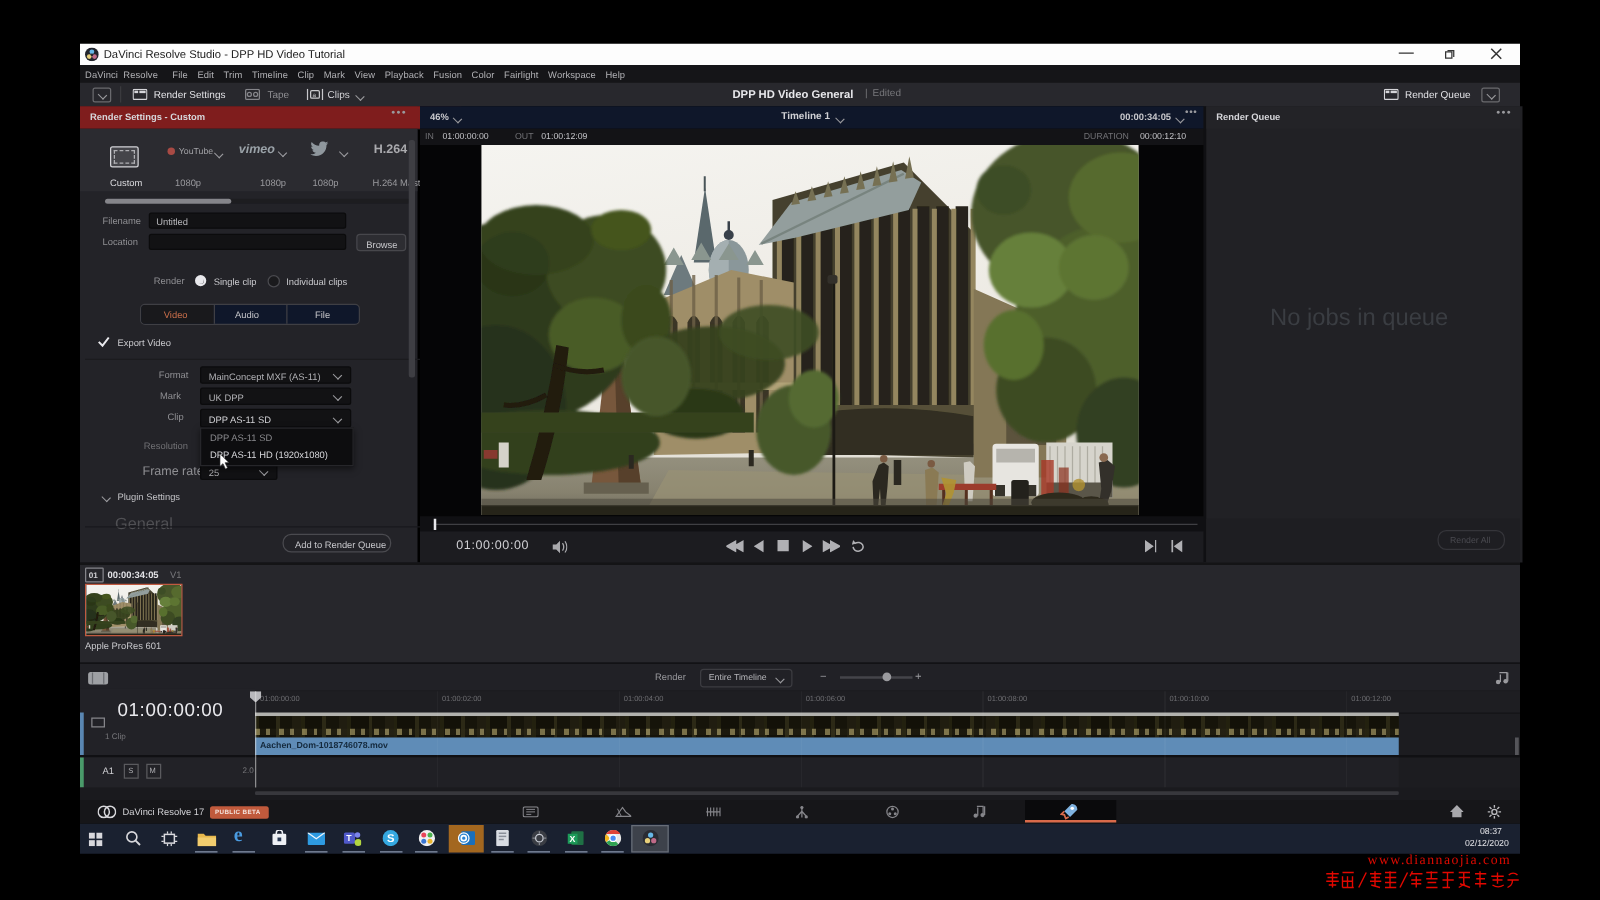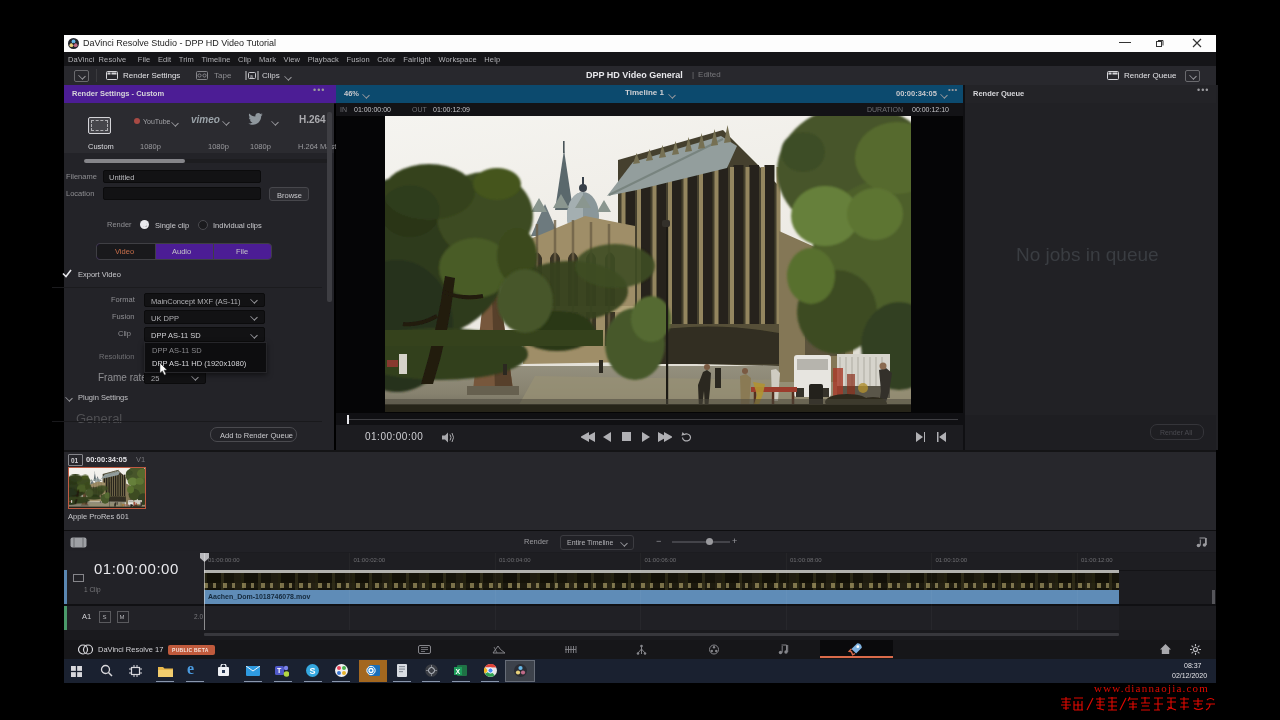--- a/index.html
+++ b/index.html
@@ -219,21 +219,21 @@
         <rect x=".5" y=".5" width="11" height="8" rx="1" fill="none" stroke="#d6d6da"></rect>
         <rect x="1.5" y="1.5" width="3" height="2" fill="#d6d6da"></rect>
         <rect x="5.5" y="1.5" width="5" height="2" fill="#d6d6da"></rect>
       </svg>
  <div class="t" style="left:1060px;top:5.5px;font-size:8px;color:#e2e2e6">Render Queue</div>
  <div class="t" style="left:1121px;top:4px;width:13px;height:10px;border:1px solid #6a6a6e;border-radius:2px"></div>
       <i class="chev a" style="left:1126px;top:7px"></i>
 </div>
 
 <div class="a" style="left:64px;top:85px;width:270px;height:365px;background:#232328">
- <div class="a" style="left:0;top:0;width:305px;height:18px;background:#4c1d95;border-bottom:1px solid #121214">
+ <div class="a" style="left:0;top:0;width:305px;height:18px;background:#7f1d1d;border-bottom:1px solid #121214">
   <div class="t" style="left:8px;top:5px;font-size:7.5px;font-weight:bold;color:#d6d6da">Render Settings - Custom</div>
   <div class="t" style="left:249px;top:1px;font-size:9px;color:#9a9a9e;letter-spacing:1px">•••</div>
  </div>
  <div class="a" style="left:0;top:18px;width:270px;height:50px;background:#2b2b30"></div>
 
  <div class="a" style="left:24px;top:32px;width:21px;height:15px;border:1.5px solid #d4d4d8;border-radius:2px;background:#45454a">
    <div class="a" style="left:1.5px;top:1.5px;width:15px;height:9px;border:1px dashed #b0b0b4"></div>
       </div>
  <div class="t" style="left:24px;top:58px;font-size:7.5px;color:#dadade">Custom</div>
  <circle class="a" style="left:70px;top:33px;width:6px;height:6px;border-radius:50%;background:#a84a44"></circle>
@@ -246,56 +246,56 @@
  <svg class="a" style="left:184px;top:28px" width="15" height="12" viewBox="0 0 24 20">
         <path d="M24 2.3c-.9.4-1.8.7-2.8.8 1-.6 1.8-1.6 2.2-2.7-1 .6-2 1-3.1 1.2C19.3.6 18 0 16.6 0c-2.7 0-4.9 2.2-4.9 4.9 0 .4 0 .8.1 1.1C7.7 5.8 4.1 3.8 1.7.9 1.2 1.7 1 2.5 1 3.4c0 1.7.9 3.2 2.2 4.1-.8 0-1.6-.2-2.2-.6v.1c0 2.4 1.7 4.4 3.9 4.8-.4.1-.8.2-1.3.2-.3 0-.6 0-.9-.1.6 2 2.4 3.4 4.6 3.4-1.7 1.3-3.8 2.1-6.1 2.1-.4 0-.8 0-1.2-.1 2.2 1.4 4.8 2.2 7.5 2.2 9.1 0 14-7.5 14-14v-.6c1-.7 1.8-1.6 2.5-2.6z" fill="#8f979d"></path>
       </svg>
  <i class="chev a" style="left:208px;top:34px"></i>
  <div class="t" style="left:186px;top:58px;font-size:7.5px;color:#9a9a9e">1080p</div>
  <div class="t" style="left:235px;top:30px;font-size:10px;font-weight:bold;color:#aaaaae">H.264</div>
  <div class="t" style="left:234px;top:58px;font-size:7.5px;color:#9a9a9e">H.264 Mast</div>
  <div class="a" style="left:20px;top:74px;width:244px;height:4px;background:#1d1d20;border-radius:2px"></div>
  <div class="a" style="left:20px;top:74px;width:101px;height:4px;background:#85858a;border-radius:2px"></div>
 </div>
-<div class="a" style="left:52px;top:85px;width:316px;height:365px">
+<div class="a" style="left:68px;top:85px;width:316px;height:365px">
 <div class="t" style="left:14px;top:88px;font-size:7.5px;color:#8f8f93">Filename</div>
  <div class="a sel" style="left:51px;top:85px;width:156px;height:11px">
         <span style="position:absolute;left:5px;top:2px;color:#b8b8bc">Untitled</span>
       </div>
  <div class="t" style="left:14px;top:105px;font-size:7.5px;color:#8f8f93">Location</div>
  <div class="a sel" style="left:51px;top:102px;width:156px;height:11px"></div>
  <div class="a" style="left:217px;top:102px;width:38px;height:12px;background:#2d2d32;border:1px solid #47474c;border-radius:3px">
         <span style="position:absolute;left:7px;top:2.5px;font-size:7.5px;color:#c8c8cc">Browse</span>
       </div>
  <div class="t" style="left:55px;top:136px;font-size:7.5px;color:#8f8f93">Render</div>
  <div class="a" style="left:88px;top:135px;width:9px;height:9px;border-radius:50%;background:#e8e8ec"></div>
  <div class="a" style="left:90.5px;top:137.5px;width:4px;height:4px;border-radius:50%;background:#26262b"></div>
  <div class="a" style="left:90px;top:137px;width:5px;height:5px;border-radius:50%;background:#e8e8ec"></div>
  <div class="t" style="left:103px;top:137px;font-size:7.5px;color:#c8c8cc">Single clip</div>
  <div class="a" style="left:146px;top:135px;width:8px;height:8px;border-radius:50%;border:1px solid #4a4a4f;background:#1a1a1d"></div>
  <div class="t" style="left:161px;top:137px;font-size:7.5px;color:#c8c8cc">Individual clips</div>
- <div class="a" style="left:44px;top:158px;width:174px;height:15px;border:1px solid #3f3f44;border-radius:4px;background:#4c1d95">
+ <div class="a" style="left:44px;top:158px;width:174px;height:15px;border:1px solid #3f3f44;border-radius:4px;background:#0f172a">
   <div class="a" style="left:0;top:0;width:58px;height:15px;background:#19191c;border-radius:3px 0 0 3px"></div>
   <div class="t" style="left:18px;top:4px;font-size:7.5px;color:#c96e4a">Video</div>
   <div class="a" style="left:58px;top:0;width:1px;height:15px;background:#3f3f44"></div>
   <div class="t" style="left:75px;top:4px;font-size:7.5px;color:#c4c4c8">Audio</div>
   <div class="a" style="left:116px;top:0;width:1px;height:15px;background:#3f3f44"></div>
   <div class="t" style="left:139px;top:4px;font-size:7.5px;color:#c4c4c8">File</div>
  </div>
  <svg class="a" style="left:10px;top:184px" width="10" height="9" viewBox="0 0 10 9">
         <path d="M1 4.5l3 3L9 1" stroke="#e8e8ec" stroke-width="1.6" fill="none"></path>
       </svg>
  <div class="t" style="left:26px;top:186px;font-size:7.5px;color:#c8c8cc">Export Video</div>
  <div class="a" style="left:0;top:202px;width:270px;height:1px;background:#1b1b1e"></div>
  <div class="t" style="left:59px;top:211px;font-size:7.5px;color:#8f8f93">Format</div>
  <div class="a sel" style="left:92px;top:208px;width:119px;height:12px">
         <span style="position:absolute;left:6px;top:2.5px">MainConcept MXF (AS-11)</span>
         <i class="chev" style="position:absolute;right:7px;top:3px"></i>
       </div>
- <div class="t" style="left:60px;top:228px;font-size:7.5px;color:#8f8f93">Fusion</div>
+ <div class="t" style="left:60px;top:228px;font-size:7.5px;color:#8f8f93">Mark</div>
  <div class="a sel" style="left:92px;top:225px;width:119px;height:12px">
         <span style="position:absolute;left:6px;top:2.5px">UK DPP</span>
         <i class="chev" style="position:absolute;right:7px;top:3px"></i>
       </div>
  <div class="t" style="left:66px;top:245px;font-size:7.5px;color:#8f8f93">Clip</div>
  <div class="a sel" style="left:92px;top:242px;width:119px;height:13px">
         <span style="position:absolute;left:6px;top:3px;color:#d2d2d6">DPP AS-11 SD</span>
         <i class="chev" style="position:absolute;right:7px;top:3.5px"></i>
       </div>
  <div class="t" style="left:47px;top:268px;font-size:7.5px;color:#707074">Resolution</div>
@@ -316,21 +316,21 @@
  <div class="t" style="left:24px;top:327px;font-size:13px;color:#505054">General</div>
  <div class="a" style="left:0;top:336px;width:270px;height:1px;background:#19191c"></div>
  <div class="a" style="left:158px;top:342px;width:85px;height:13px;border:1px solid #4a4a4f;border-radius:7px">
         <span style="position:absolute;left:9px;top:3px;font-size:7.5px;color:#c8c8cc">Add to Render Queue</span>
       </div>
 
 </div>
 <div class="a" style="left:327px;top:112px;width:5px;height:190px;background:#3e3e43;border-radius:2px"></div>
 
 <div class="a" style="left:336px;top:85px;width:627px;height:365px;background:#050506">
- <div class="a" style="left:0;top:0;width:627px;height:18px;background:#0c4a6e">
+ <div class="a" style="left:0;top:0;width:627px;height:18px;background:#0f172a">
   <div class="t" style="left:8px;top:4.5px;font-size:7.5px;font-weight:bold;color:#c8c8cc">46%</div>
         <i class="chev" style="position:absolute;left:27px;top:7px"></i>
   <div class="t" style="left:289px;top:4px;font-size:8px;font-weight:bold;color:#d0d0d4">Timeline 1</div>
         <i class="chev" style="position:absolute;left:333px;top:7px"></i>
   <div class="t" style="left:560px;top:4.5px;font-size:7.5px;font-weight:bold;color:#c8c8cc">00:00:34:05</div>
         <i class="chev" style="position:absolute;left:605px;top:7px"></i>
   <div class="t" style="left:612px;top:1px;font-size:8px;color:#9a9a9e;letter-spacing:.5px">•••</div>
  </div>
  <div class="a" style="left:0;top:18px;width:627px;height:13px;background:#131316">
   <div class="t" style="left:4px;top:3px;font-size:7px;color:#717175">IN</div>

